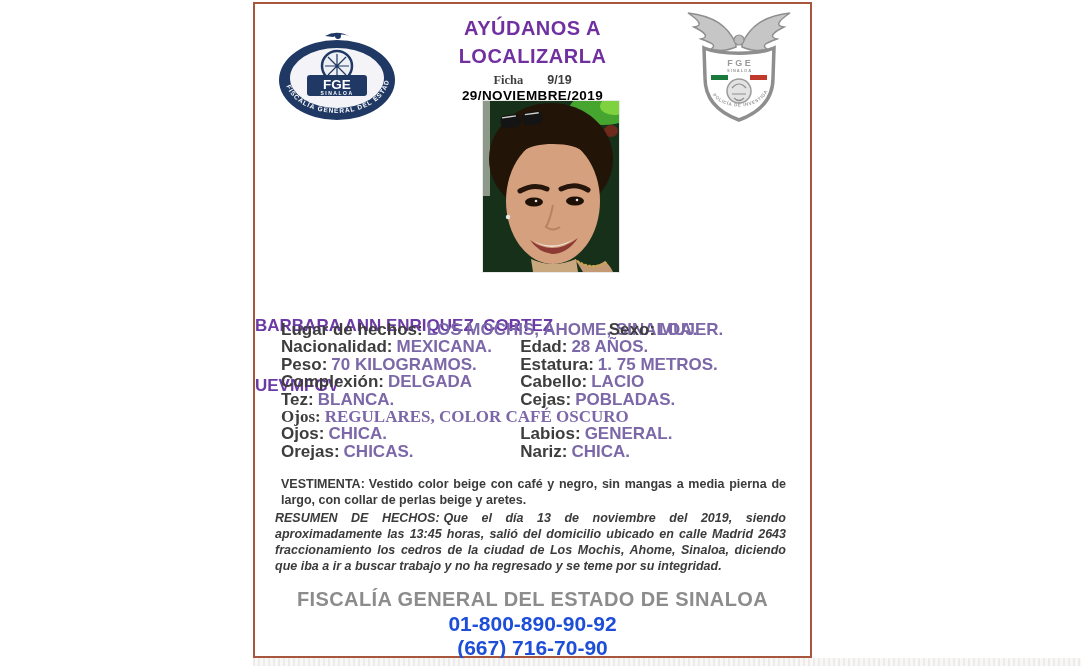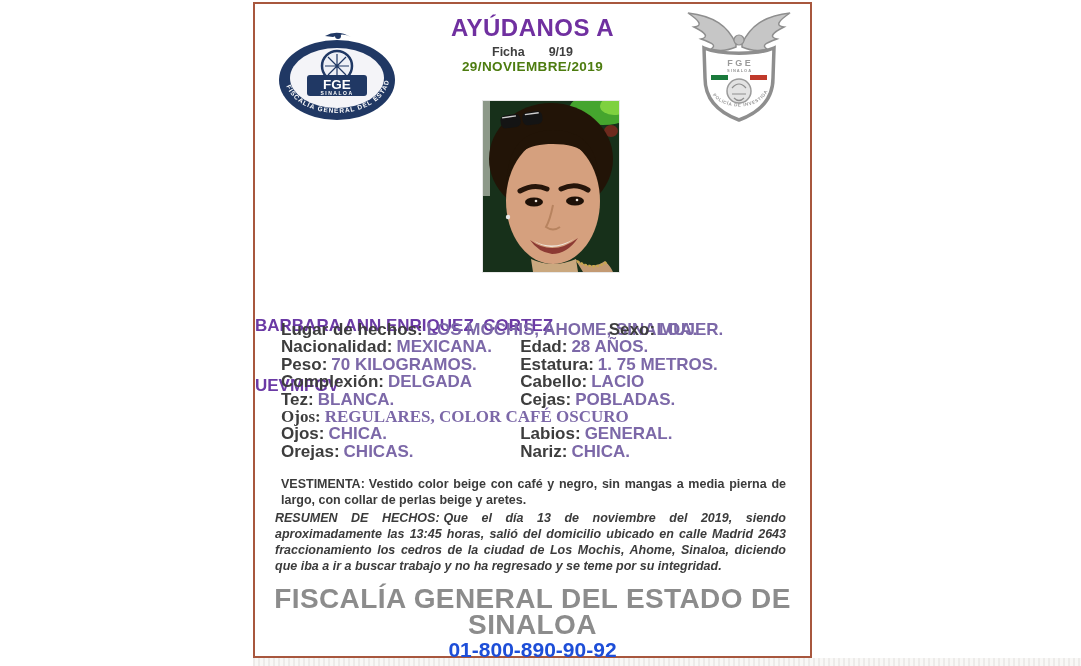--- a/index.html
+++ b/index.html
@@ -6,24 +6,24 @@
   body{width:1081px;height:666px;overflow:hidden;font-family:"Liberation Sans",sans-serif;}
   .stage{position:relative;width:1081px;height:666px;background:#ffffff;}
 
   .poster{position:absolute;left:253px;top:2px;width:559px;height:656px;box-sizing:border-box;
           border:2px solid #a8573e;background:#fff;}
 
   
   .left-logo{position:absolute;left:18px;top:24px;width:128px;height:96px;}
   .right-logo{position:absolute;right:14px;top:4px;width:114px;height:120px;}
   .title-block{position:absolute;left:120px;right:120px;top:10px;text-align:center;}
-  .title-line{font-size:24px;font-weight:bold;color:#7030a0;line-height:28px;letter-spacing:.5px;}
+  .title-line{font-size:20px;font-weight:bold;color:#7030a0;line-height:28px;letter-spacing:.5px;}
   .ficha-line{margin-top:3px;font-size:12.5px;font-weight:bold;color:#3f3f3f;}
-  .ficha-line .flabel{margin-right:24px;}
-  .date-line{font-size:13.5px;font-weight:bold;color:#4d7c0f;letter-spacing:.4px;}
+  .ficha-line .flabel{margin-right:24px;font-family:Liberation Serif, serif;}
+  .date-line{font-size:13.5px;font-weight:bold;color:#000000;letter-spacing:.4px;}
 
   
   .photo-frame{position:absolute;left:228px;top:97px;width:136px;height:171px;overflow:hidden;
                box-shadow:0 0 0 1px #e8e8e8;}
 
   
   .name-block{position:absolute;left:0;right:0;top:272px;text-align:left;color:#6b3aa5;
               font-weight:bold;font-size:17px;line-height:20px;white-space:pre;}
 
   
@@ -39,21 +39,21 @@
   
   .paragraphs{position:absolute;left:20px;right:24px;top:472px;font-size:12.5px;font-weight:bold;
               color:#3b3b3b;line-height:16px;text-align:justify;}
   .paragraphs p{margin:0;}
   .p-vest{padding-left:6px;}
   .p-res{margin-top:2px !important;font-style:italic;}
   .plabel{margin-right:4px;}
 
   
   .footer{position:absolute;left:0;right:0;top:582px;text-align:center;font-weight:bold;}
-  .footer-org{font-size:28px;color:#8c8c8c;letter-spacing:.4px;line-height:26px;}
+  .footer-org{font-size:20px;color:#8c8c8c;letter-spacing:.4px;line-height:26px;}
   .footer-phone{font-size:21px;color:#1d4ed8;line-height:24px;}
 
   
   .texture-strip{position:absolute;left:253px;right:0;top:658px;height:8px;
      background:repeating-linear-gradient(90deg,#ebe9e7 0 2px,#f8f7f5 2px 5px);opacity:.9;}
 </style>
 </head>
 <body>
 
 <div class="stage">
@@ -72,20 +72,21 @@
       <defs>
           <path id="sealArc" d="M12,50 A52,35 0 0 0 116,50"></path>
         </defs>
       <text font-size="6.5" font-weight="bold" fill="#ffffff" letter-spacing="1" font-family="Liberation Sans, sans-serif">
         <textPath href="#sealArc" startOffset="6%">FISCALÍA GENERAL DEL ESTADO</textPath>
       </text>
     </svg>
 
     <div class="title-block">
       <div class="title-line">AYÚDANOS A</div>
+      <div class="title-line">LOCALIZARLA</div>
       <div class="ficha-line">
         <span class="flabel">Ficha</span><span>9/19</span>
       </div>
       <div class="date-line">29/NOVIEMBRE/2019</div>
     </div>
 
     <svg class="right-logo" viewBox="0 0 114 120">
       <g>
         <path d="M54,36 C46,18 32,8 6,5 C18,13 21,18 12,19 C24,25 27,29 19,31 C30,35 35,37 29,41 C38,44 47,42 54,39 Z" fill="#c6c6c6" stroke="#8e8e8e" stroke-width="1.5"></path>
         <path d="M60,36 C68,18 82,8 108,5 C96,13 93,18 102,19 C90,25 87,29 95,31 C84,35 79,37 85,41 C76,44 67,42 60,39 Z" fill="#c6c6c6" stroke="#8e8e8e" stroke-width="1.5"></path>

